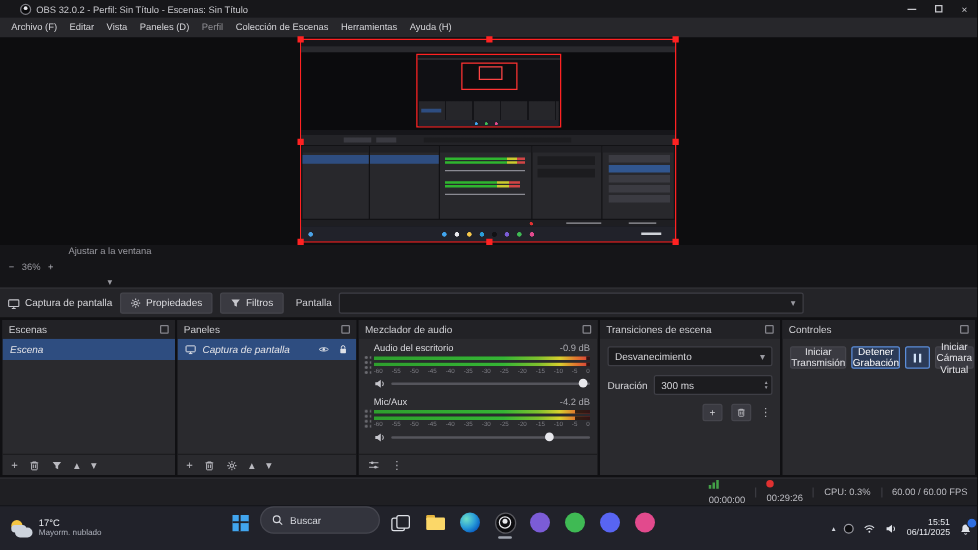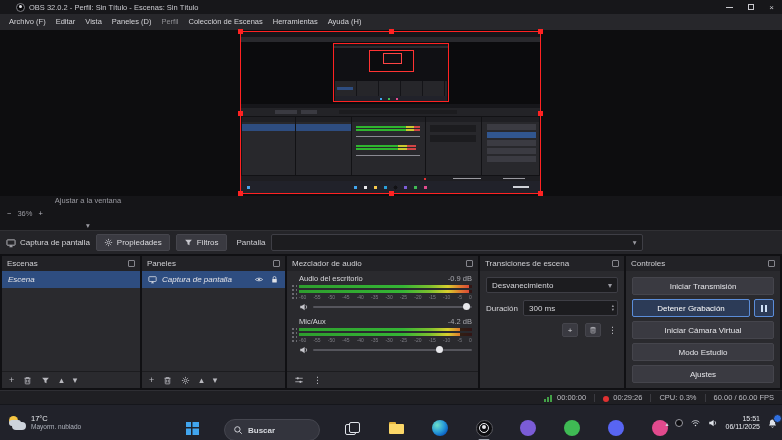--- a/index.html
+++ b/index.html
@@ -131,45 +131,45 @@
 .trans-body{padding:6px 6px;display:flex;flex-direction:column;gap:7px;}
 .tcombo{height:16px;background:#1c1c1f;border:1px solid #3e3e45;border-radius:2px;display:flex;align-items:center;padding:0 5px;color:#d6d6da;}
 .tcombo .chev{margin-left:auto;color:#9a9aa1;}
 .dur-row{display:flex;align-items:center;gap:5px;}
 .spin{flex:1;height:16px;background:#1c1c1f;border:1px solid #3e3e45;border-radius:2px;display:flex;align-items:center;padding:0 3px 0 5px;color:#d6d6da;}
 .arrows{margin-left:auto;display:flex;flex-direction:column;font-size:4.5px;line-height:4px;color:#9a9aa1;}
 .trans-actions{display:flex;justify-content:flex-end;align-items:center;gap:7px;padding-right:1px;color:#b9b9bf;}
 .mini-btn{width:16px;height:14px;background:#3a3a41;border:1px solid #45454c;border-radius:2px;display:flex;align-items:center;justify-content:center;color:#d6d6da;}
 
 
-.controls-body{padding:6px 6px;display:flex;flex-direction:column;gap:4px;}
+.controls-body{padding:6px 6px;display:flex;flex-direction:row;gap:4px;}
 .ctl-row{display:flex;gap:4px;}
 .ctl-btn{flex:1;height:18px;background:#3a3a41;border:1px solid #45454c;border-radius:2px;display:flex;align-items:center;justify-content:center;color:#e4e4e8;font-size:8px;}
 .ctl-btn.active{background:#2c3b57;border-color:#5b8dd9;color:#fff;}
 .pause-btn{flex:0 0 20px;}
 .pause-glyph{width:6px;height:7px;background:linear-gradient(90deg,#cfe0f5 0 2px,transparent 2px 4px,#cfe0f5 4px 6px);}
 
 
 .statusbar{flex:0 0 14px;background:#1f1f23;border-top:1px solid #2e2e33;display:flex;align-items:center;justify-content:flex-end;gap:8px;padding:0 8px;font-size:7.5px;color:#bcbcc2;}
-.sgroup{display:flex;align-items:flex-end;gap:4px;}
+.sgroup{display:flex;align-items:flex-start;gap:4px;flex-direction:column;}
 .sep{width:1px;height:8px;background:#3a3a40;}
 .rec-dot{width:6px;height:6px;border-radius:50%;background:#e03131;font-size:0;}
 .netbars{width:9px;height:8px;background-image:linear-gradient(#43a047,#43a047),linear-gradient(#43a047,#43a047),linear-gradient(#43a047,#43a047);
  background-size:2px 3px,2px 5px,2px 7px;background-position:0 5px,3px 3px,6px 1px;background-repeat:no-repeat;}
 
 
 .taskbar{flex:0 0 36px;background:#21222a;border-top:1px solid #15161b;position:relative;}
 .weather{position:absolute;left:4px;top:4px;height:28px;display:flex;align-items:center;gap:5px;padding:0 4px;}
 .weather-icon{position:relative;width:18px;height:16px;}
 .weather-icon::before{content:"";position:absolute;left:1px;top:1px;width:9px;height:9px;border-radius:50%;background:#f5c542;}
 .weather-icon::after{content:"";position:absolute;right:0;bottom:1px;width:14px;height:8px;border-radius:5px;background:#cdd3dc;box-shadow:-4px -3px 0 -1px #cdd3dc;}
 .weather-text{display:flex;flex-direction:column;line-height:8.5px;}
 .w-temp{font-size:7.5px;color:#eef0f4;}
 .w-desc{font-size:6.5px;color:#aeb2bc;}
-.tb-center{position:absolute;left:180px;top:0;height:36px;display:flex;align-items:flex-end;gap:20px;font-weight:bold;}
+.tb-center{position:absolute;left:180px;top:0;height:36px;display:flex;align-items:flex-start;gap:4px;}
 .tb-ic{width:24px;height:26px;border-radius:4px;display:flex;align-items:center;justify-content:center;position:relative;}
 .win-logo{width:13px;height:13px;background:#41a5ee;background-image:linear-gradient(#21222a,#21222a),linear-gradient(#21222a,#21222a);
  background-size:1.5px 100%,100% 1.5px;background-position:center,center;background-repeat:no-repeat;}
 .search-pill{height:22px;width:96px;border-radius:11px;background:#33343d;border:1px solid #45464f;display:flex;align-items:center;gap:5px;padding:0 8px;color:#d6d8de;font-size:8px;}
 .tv-squares{position:relative;width:14px;height:12px;}
 .tv-squares::before{content:"";position:absolute;left:0;top:2px;width:9px;height:9px;border:1px solid #dfe2e8;border-radius:2px;}
 .tv-squares::after{content:"";position:absolute;left:4px;top:0;width:9px;height:9px;border:1px solid #dfe2e8;border-radius:2px;background:#21222a;}
 .folder{width:15px;height:12px;position:relative;}
 .folder::before{content:"";position:absolute;left:0;top:0;width:7px;height:4px;background:#e3b33c;border-radius:1px 1px 0 0;}
 .folder::after{content:"";position:absolute;left:0;top:2px;width:15px;height:10px;background:#fbd768;border-radius:1px;}

